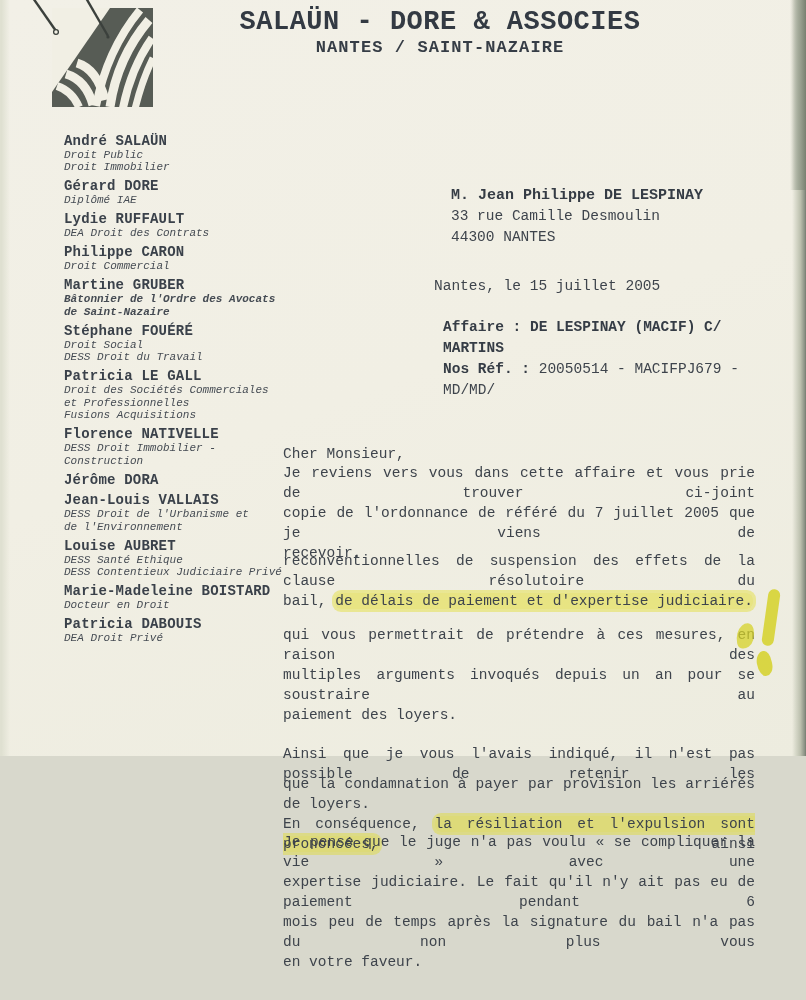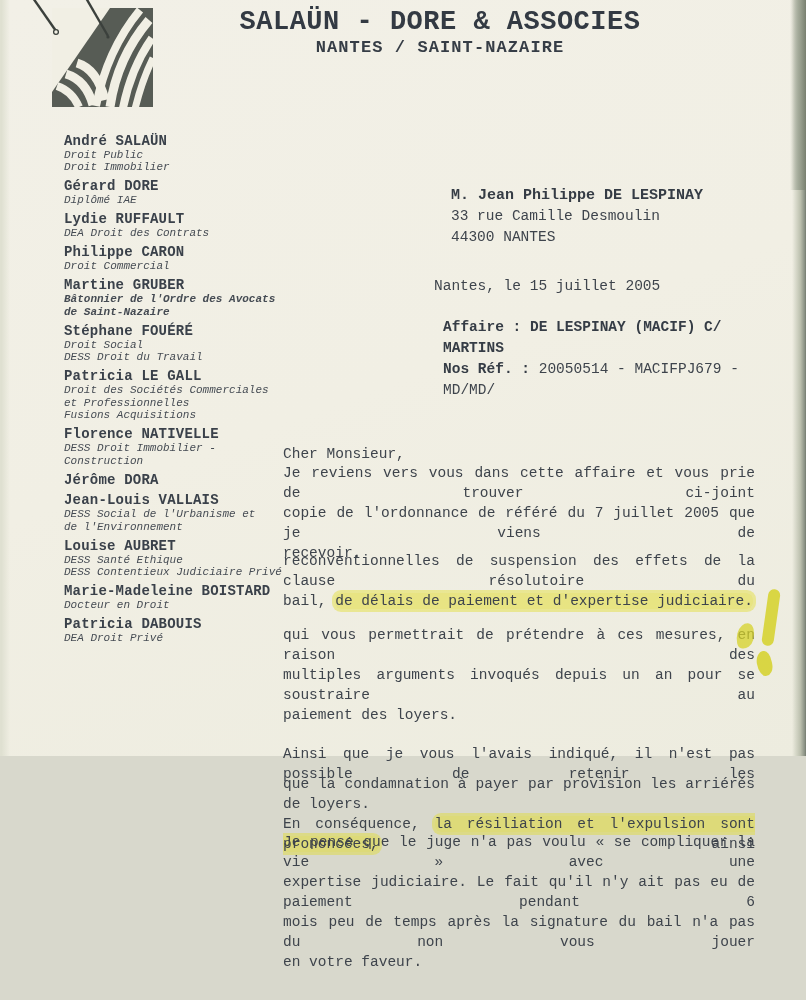--- a/index.html
+++ b/index.html
@@ -125,21 +125,21 @@
       </div>
       <div class="att-entry">
         <div class="att-name">Florence NATIVELLE</div>
         <div class="att-spec">DESS Droit Immobilier - Construction</div>
       </div>
       <div class="att-entry">
         <div class="att-name">Jérôme DORA</div>
       </div>
       <div class="att-entry">
         <div class="att-name">Jean-Louis VALLAIS</div>
-        <div class="att-spec">DESS Social de l'Urbanisme et</div>
+        <div class="att-spec">DESS Droit de l'Urbanisme et</div>
         <div class="att-spec">de l'Environnement</div>
       </div>
       <div class="att-entry">
         <div class="att-name">Louise AUBRET</div>
         <div class="att-spec">DESS Santé Ethique</div>
         <div class="att-spec">DESS Contentieux Judiciaire Privé</div>
       </div>
       <div class="att-entry">
         <div class="att-name">Marie-Madeleine BOISTARD</div>
         <div class="att-spec">Docteur en Droit</div>
@@ -186,21 +186,21 @@
         <div class="para" style="top: 744px;">
           <div class="bline"><span>Ainsi que je vous l'avais indiqué, il n'est pas possible de retenir les</span></div>
         </div>
         <div class="para" style="top: 774px;">
           <div class="bline last"><span>que la condamnation à payer par provision les arriérés de loyers.</span></div>
           <div class="bline"><span>En conséquence, </span><span class="hl">la résiliation et l'expulsion sont prononcées,</span><span> ainsi</span></div>
         </div>
         <div class="para" style="top: 832px;">
           <div class="bline"><span>Je pense que le juge n'a pas voulu « se compliquer la vie » avec une</span></div>
           <div class="bline"><span>expertise judiciaire. Le fait qu'il n'y ait pas eu de paiement pendant 6</span></div>
-          <div class="bline"><span>mois peu de temps après la signature du bail n'a pas du non vous jouer</span></div>
+          <div class="bline"><span>mois peu de temps après la signature du bail n'a pas du non plus vous</span></div>
           <div class="bline last"><span>en votre faveur.</span></div>
         </div>
       </div>
   </section>
 
   <div class="mark mark-stroke"></div>
   <div class="mark mark-dot"></div>
   <div class="mark mark-blob"></div>
 
 </div>

